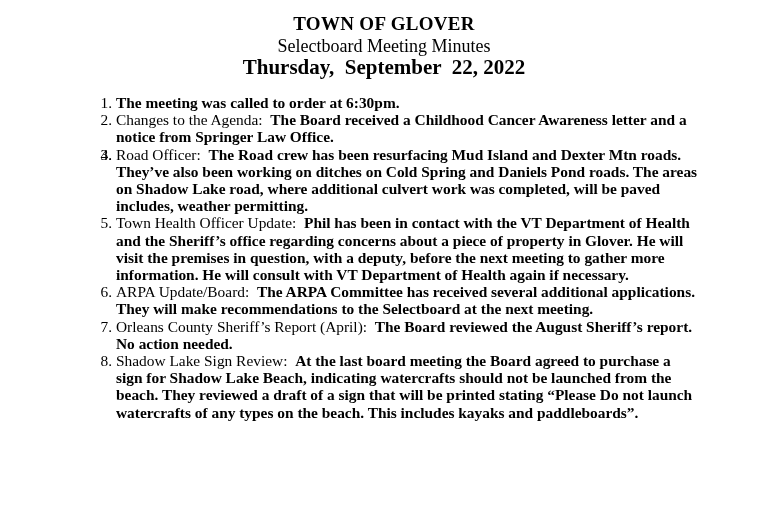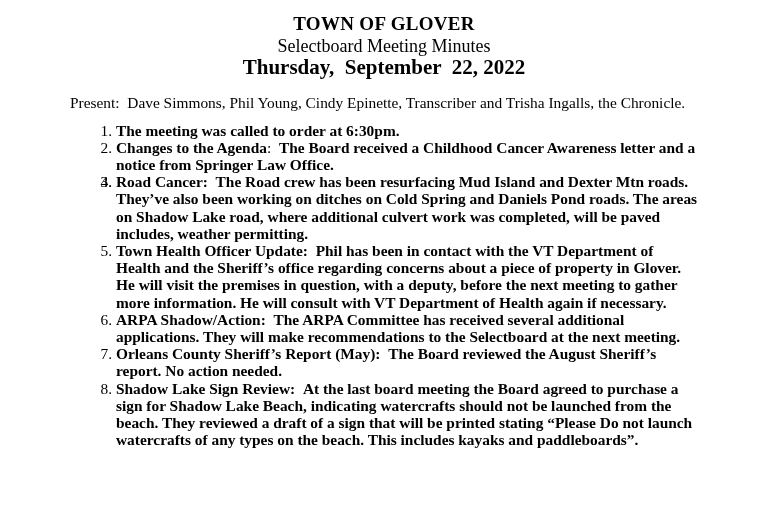--- a/index.html
+++ b/index.html
@@ -74,21 +74,21 @@
     text-align: left;
   }
   ol.minutes > li .num {
     position: absolute;
     left: 96px;
     width: 16px;
     text-align: right;
     font-size: 15.4px;
   }
   .lbl {
-    font-weight: bold;
+    font-weight: normal;
   }
   .body-txt {
     font-weight: bold;
   }
   .all-bold {
     font-weight: bold;
   }
   .sp {
     white-space: pre;
   }
@@ -98,27 +98,26 @@
 
 <div class="page">
 
   <div class="heading">
     <div class="line1">TOWN OF GLOVER</div>
     <div class="line2">Selectboard Meeting Minutes</div>
     <div class="line3">Thursday,  September  22, 2022</div>
   </div>
 
   <div class="attendance">
-    <div>Present:  Dave Simmons, Phil Young, Cindy Epinette, Transcriber and Trisha Ingalls, the Chronicle.</div>
   </div>
 
   <ol class="minutes" id="minutes-list">
       <li><span class="num">1.</span><span class="body-txt">The meeting was called to order at 6:30pm.</span></li>
       <li><span class="num">2.</span><span class="lbl">Changes to the Agenda</span><span class="sp">:  </span><span class="body-txt">The Board received a Childhood Cancer Awareness letter and a notice from Springer Law Office.</span></li>
       <li><span class="num">3.</span></li>
-      <li><span class="num">4.</span><span class="lbl">Road Cancer:</span><span class="sp">  </span><span class="body-txt">The Road crew has been resurfacing Mud Island and Dexter Mtn roads.  They’ve also been working on ditches on Cold Spring and Daniels Pond roads.  The areas on Shadow Lake road, where additional culvert work was completed, will be paved includes, weather permitting.</span></li>
+      <li><span class="num">4.</span><span class="lbl">Road Officer:</span><span class="sp">  </span><span class="body-txt">The Road crew has been resurfacing Mud Island and Dexter Mtn roads.  They’ve also been working on ditches on Cold Spring and Daniels Pond roads.  The areas on Shadow Lake road, where additional culvert work was completed, will be paved includes, weather permitting.</span></li>
       <li><span class="num">5.</span><span class="lbl">Town Health Officer Update:</span><span class="sp">  </span><span class="body-txt">Phil has been in contact with the VT Department of Health and the Sheriff’s office regarding concerns about a piece of property in Glover.  He will visit the premises in question, with a deputy, before the next meeting to gather more information.  He will consult with VT Department of Health again if necessary.</span></li>
-      <li><span class="num">6.</span><span class="lbl">ARPA Shadow/Action:</span><span class="sp">  </span><span class="body-txt">The ARPA Committee has received several additional applications.  They will make recommendations to the Selectboard at the next meeting.</span></li>
-      <li><span class="num">7.</span><span class="lbl">Orleans County Sheriff’s Report (May):</span><span class="sp">  </span><span class="body-txt">The Board reviewed the August Sheriff’s report.  No action needed.</span></li>
+      <li><span class="num">6.</span><span class="lbl">ARPA Update/Board:</span><span class="sp">  </span><span class="body-txt">The ARPA Committee has received several additional applications.  They will make recommendations to the Selectboard at the next meeting.</span></li>
+      <li><span class="num">7.</span><span class="lbl">Orleans County Sheriff’s Report (April):</span><span class="sp">  </span><span class="body-txt">The Board reviewed the August Sheriff’s report.  No action needed.</span></li>
       <li><span class="num">8.</span><span class="lbl">Shadow Lake Sign Review:</span><span class="sp">  </span><span class="body-txt">At the last board meeting the Board agreed to purchase a sign for Shadow Lake Beach, indicating watercrafts should not be launched from the beach.  They reviewed a draft of a sign that will be printed stating “Please Do not launch watercrafts of any types on the beach.  This includes kayaks and paddleboards”.</span></li>
     </ol>
 
 </div>
 
 </body></html>

